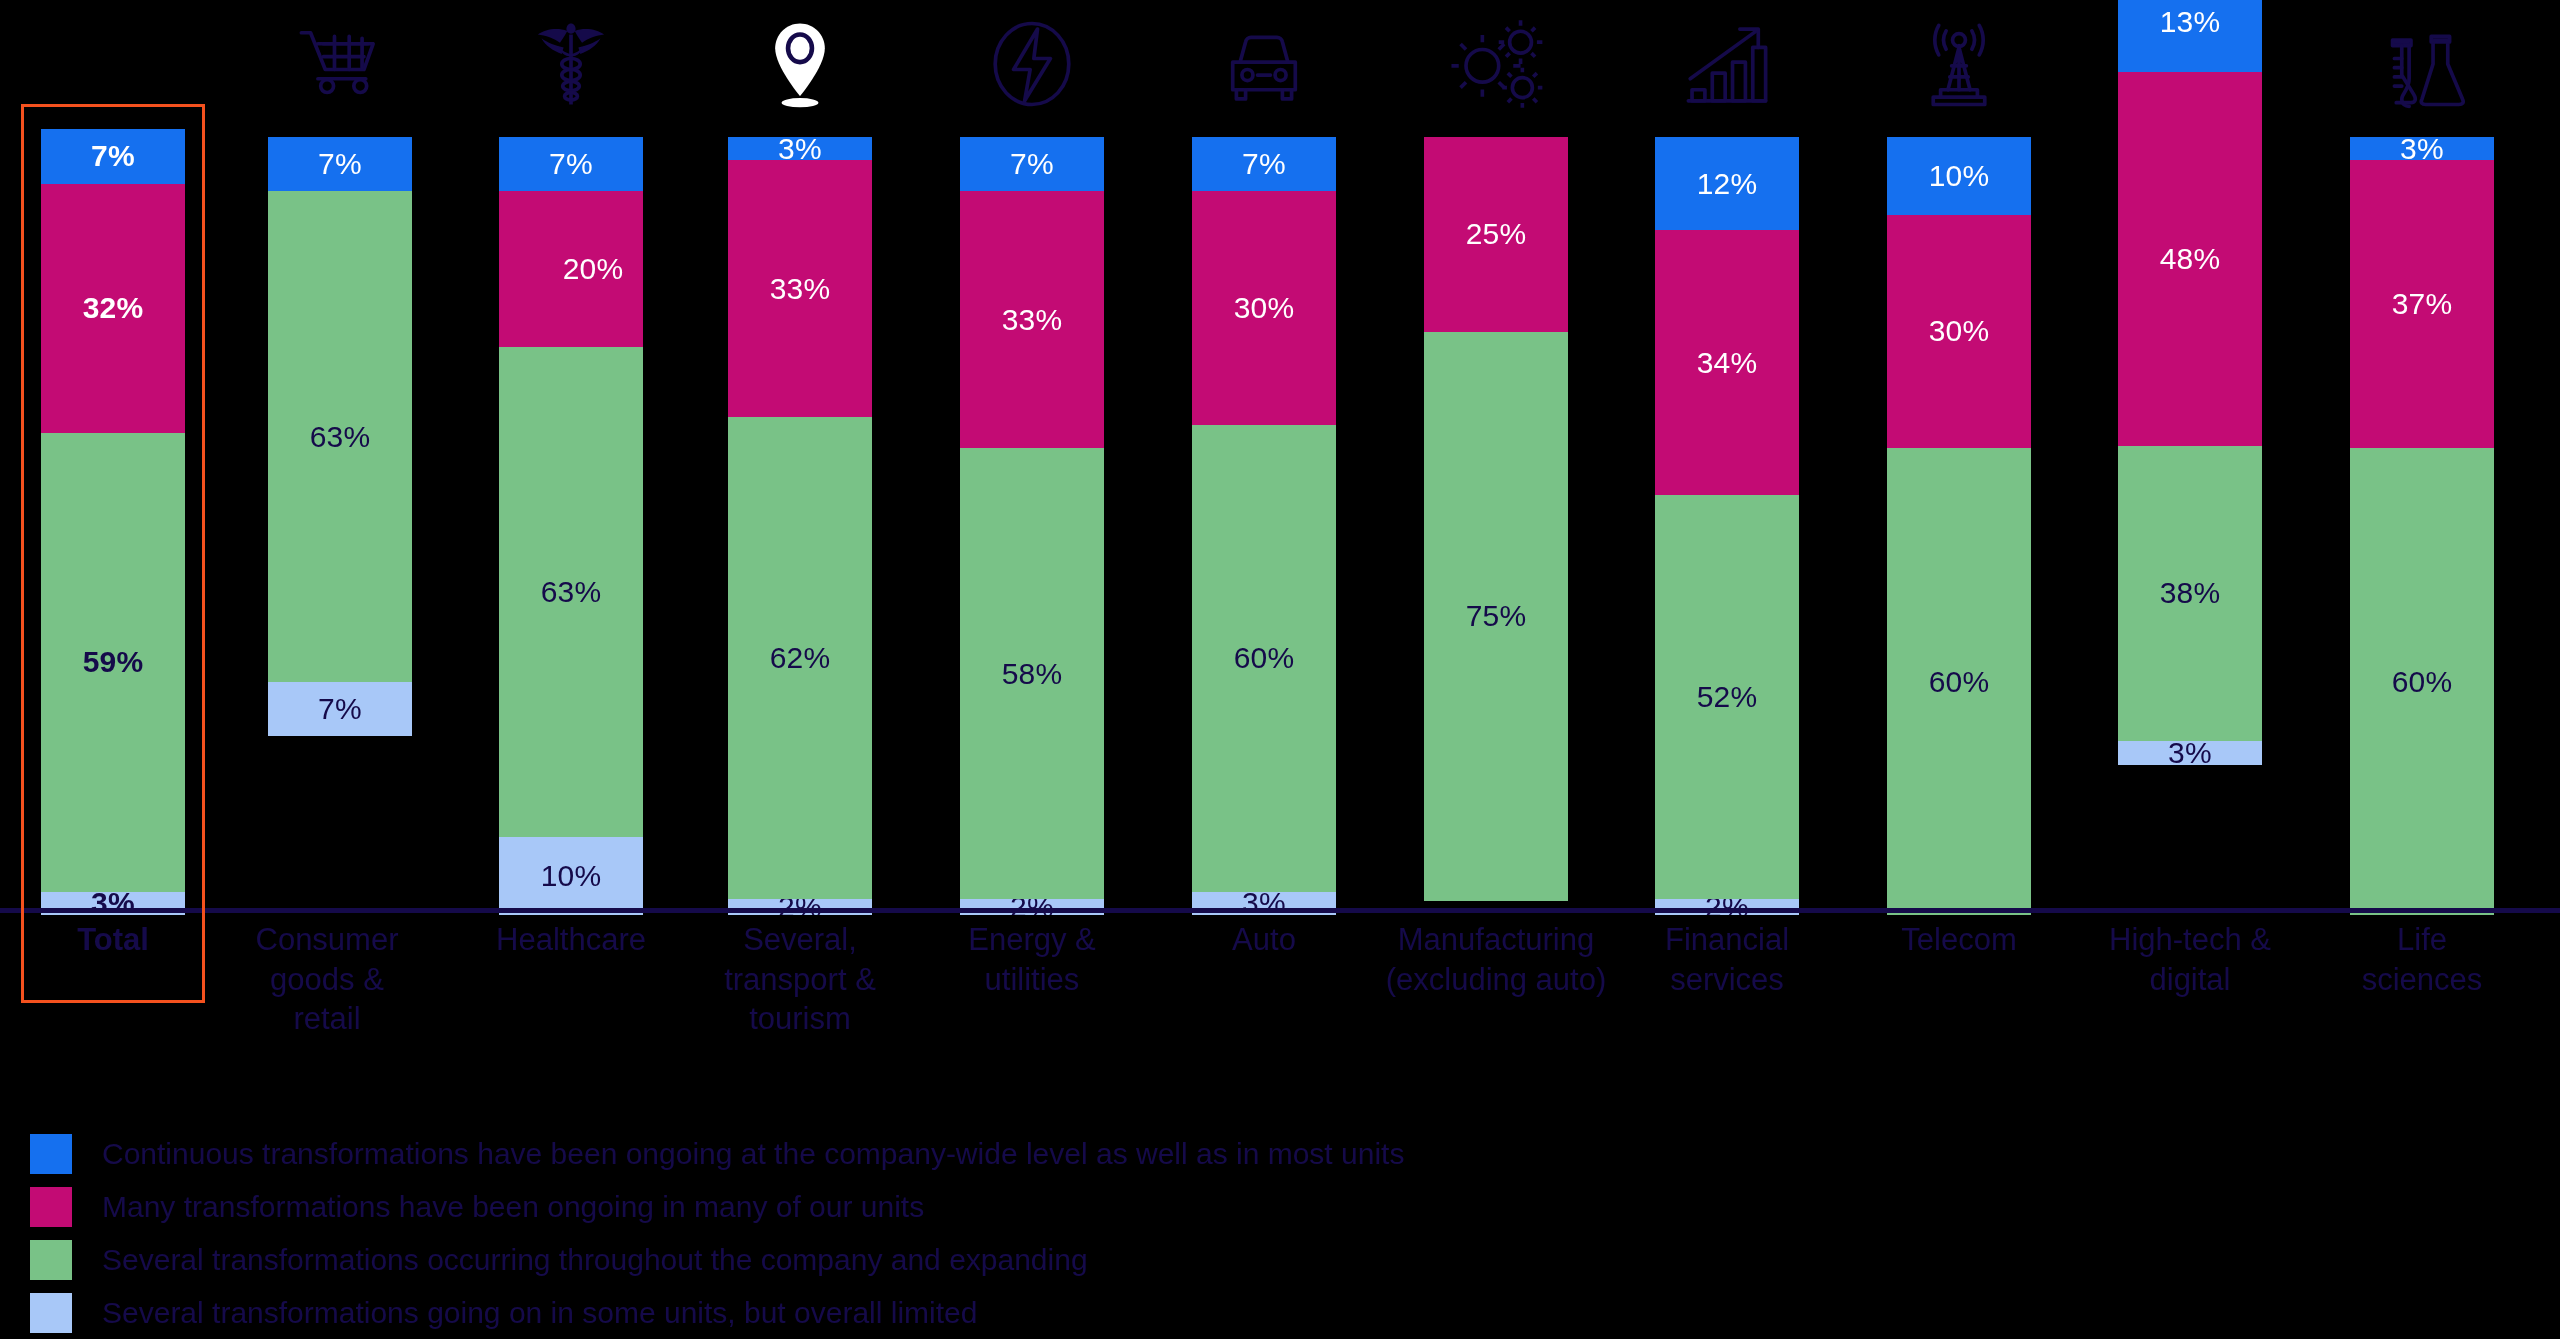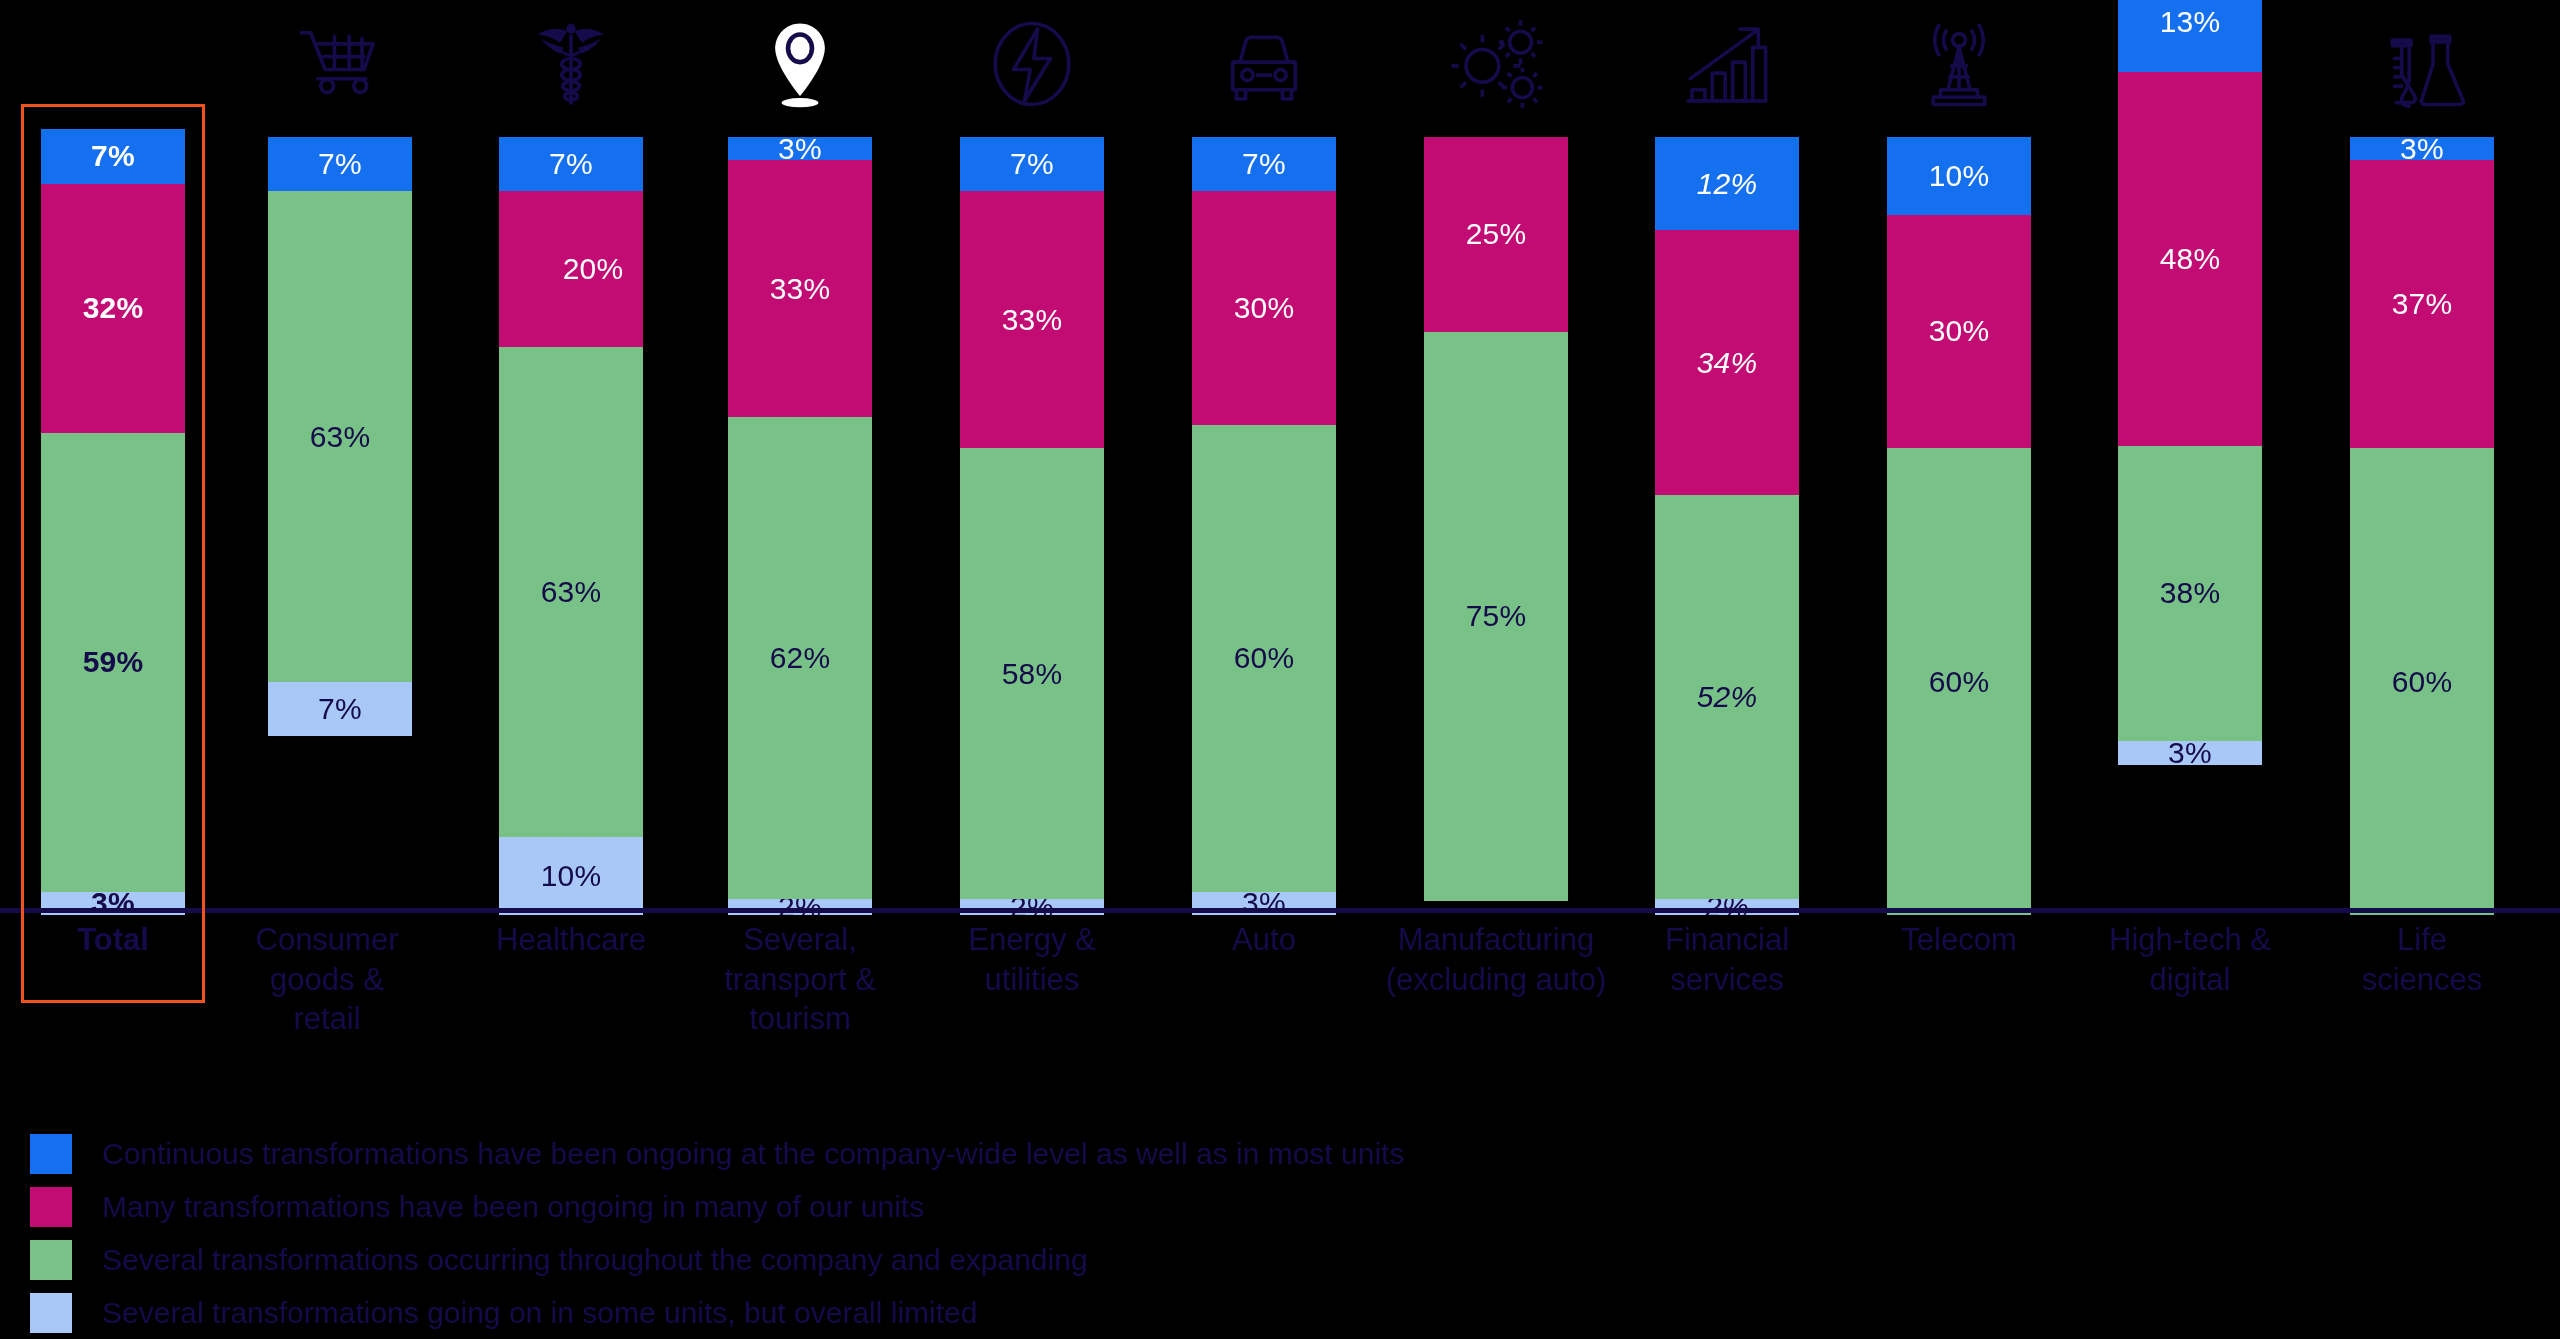--- a/index.html
+++ b/index.html
@@ -264,21 +264,21 @@
           </div>
         </div>
         <div class="bar" style="left: 1424px; width: 144px; height: 778px;">
           <div class="seg s-pink" style="height: 194.5px;">
             <span>25%</span>
           </div>
           <div class="seg s-green" style="height: 569px;">
             <span>75%</span>
           </div>
         </div>
-        <div class="bar" style="left: 1655px; width: 144px; height: 778px; font-style: italic;">
+        <div class="bar" style="left: 1655px; width: 144px; height: 778px;">
           <div class="seg s-blue" style="height: 93.36px;">
             <span>12%</span>
           </div>
           <div class="seg s-pink" style="height: 264.52px;">
             <span>34%</span>
           </div>
           <div class="seg s-green" style="height: 404.56px;">
             <span>52%</span>
           </div>
           <div class="seg s-ltblue" style="height: 15.56px;">

